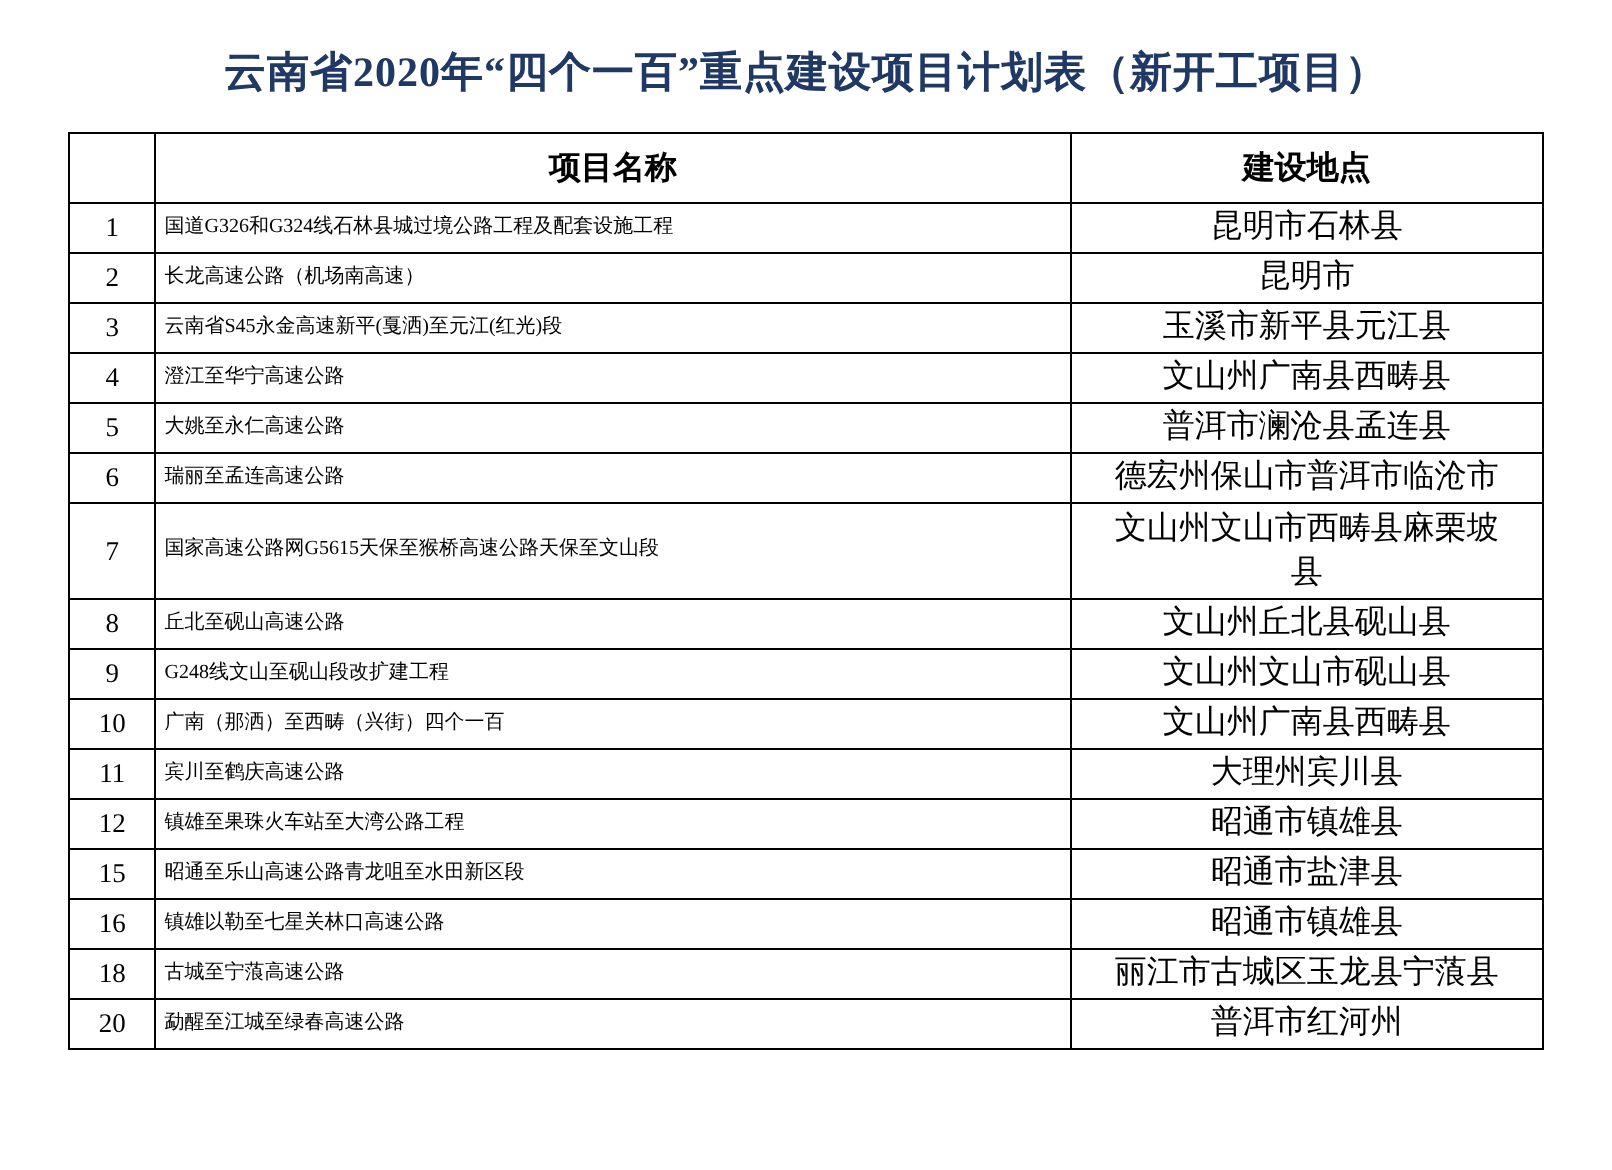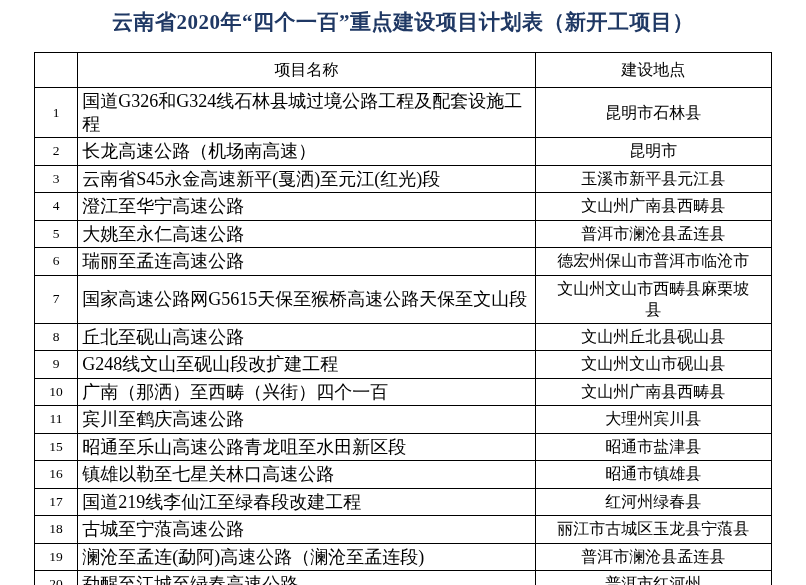--- a/index.html
+++ b/index.html
@@ -20,63 +20,63 @@
     height: 585px;
     box-sizing: border-box;
   }
   .doc-title {
     text-align: center;
     font-family: "Liberation Serif", serif;
     font-weight: bold;
     font-size: 21px;
     color: #1f3864;
     letter-spacing: 0.5px;
-    padding-top: 8px;
+    padding-top: 22px;
     padding-bottom: 16px;
   }
   .table-wrap {
     padding: 0 34px;
   }
   table.plan {
     width: 100%;
     border-collapse: collapse;
     table-layout: fixed;
     font-family: "Liberation Serif", serif;
     font-size: 13px;
     color: #000000;
   }
   table.plan td, table.plan th {
     border: 1px solid #000000;
     padding: 2px 4px;
     vertical-align: middle;
   }
   thead th {
     text-align: center;
-    font-weight: normal;
+    font-weight: bold;
     font-size: 16px;
     height: 30px;
     padding: 3px 4px;
   }
   th.col-idx {
     width: 34px;
   }
   th.col-name {
     width: 446px;
   }
   th.col-place {
     width: 226px;
   }
   td.idx {
     text-align: center;
     font-size: 13.5px;
     width: 34px;
   }
   td.name {
     text-align: left;
-    font-size: 18px;
+    font-size: 10px;
     padding-left: 8px;
     line-height: 1.25;
   }
   td.place {
     text-align: center;
     font-size: 16px;
     line-height: 1.25;
   }
   tr.row {
     height: 21px;
@@ -158,43 +158,38 @@
             <td class="idx">10</td>
             <td class="name">广南（那洒）至西畴（兴街）四个一百</td>
             <td class="place">文山州广南县西畴县</td>
           </tr>
           <tr class="row">
             <td class="idx">11</td>
             <td class="name">宾川至鹤庆高速公路</td>
             <td class="place">大理州宾川县</td>
           </tr>
           <tr class="row">
+            <td class="idx">12</td>
+            <td class="name">镇雄至果珠火车站至大湾公路工程</td>
+            <td class="place">昭通市镇雄县</td>
+          </tr>
+          <tr class="row">
             <td class="idx">15</td>
             <td class="name">昭通至乐山高速公路青龙咀至水田新区段</td>
             <td class="place">昭通市盐津县</td>
           </tr>
           <tr class="row">
             <td class="idx">16</td>
             <td class="name">镇雄以勒至七星关林口高速公路</td>
             <td class="place">昭通市镇雄县</td>
           </tr>
           <tr class="row">
-            <td class="idx">17</td>
-            <td class="name">国道219线李仙江至绿春段改建工程</td>
-            <td class="place">红河州绿春县</td>
-          </tr>
-          <tr class="row">
             <td class="idx">18</td>
             <td class="name">古城至宁蒗高速公路</td>
             <td class="place">丽江市古城区玉龙县宁蒗县</td>
-          </tr>
-          <tr class="row">
-            <td class="idx">19</td>
-            <td class="name">澜沧至孟连(勐阿)高速公路（澜沧至孟连段)</td>
-            <td class="place">普洱市澜沧县孟连县</td>
           </tr>
           <tr class="row">
             <td class="idx">20</td>
             <td class="name">勐醒至江城至绿春高速公路</td>
             <td class="place">普洱市红河州</td>
           </tr>
         </tbody>
     </table>
   </div>
 

